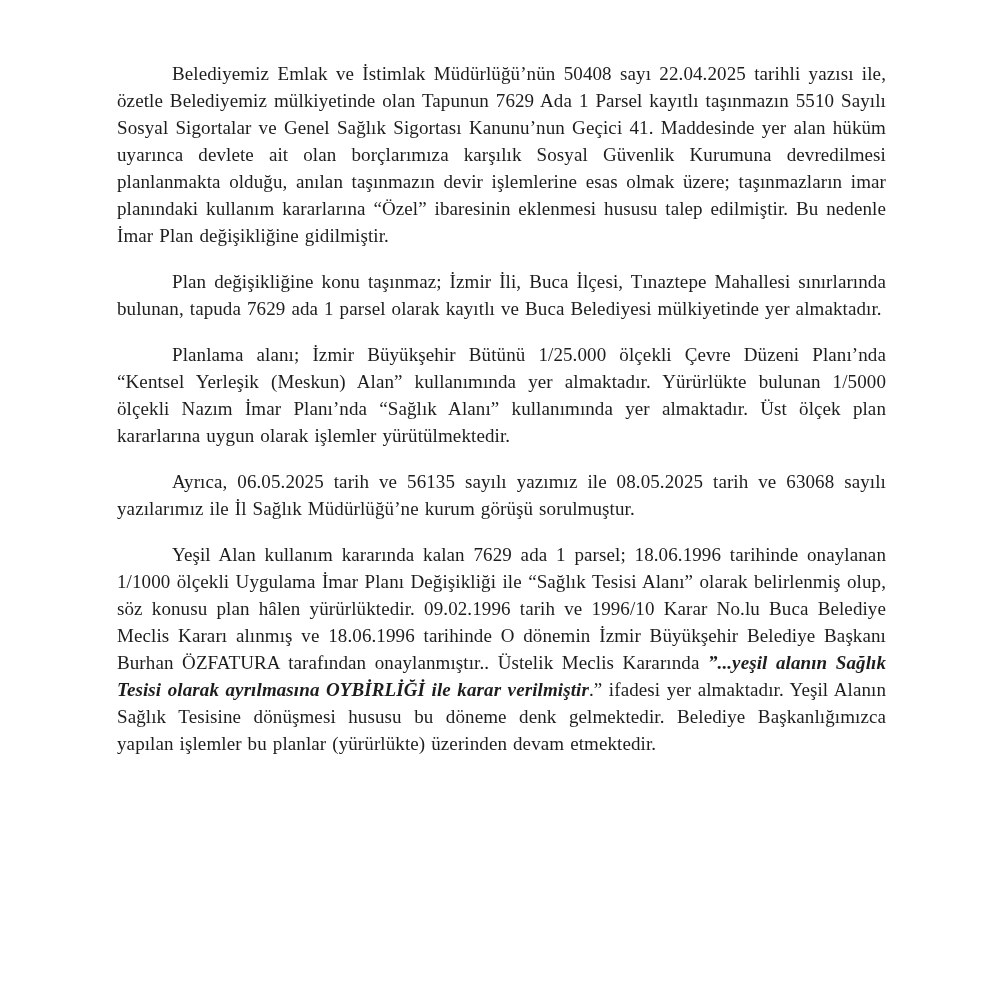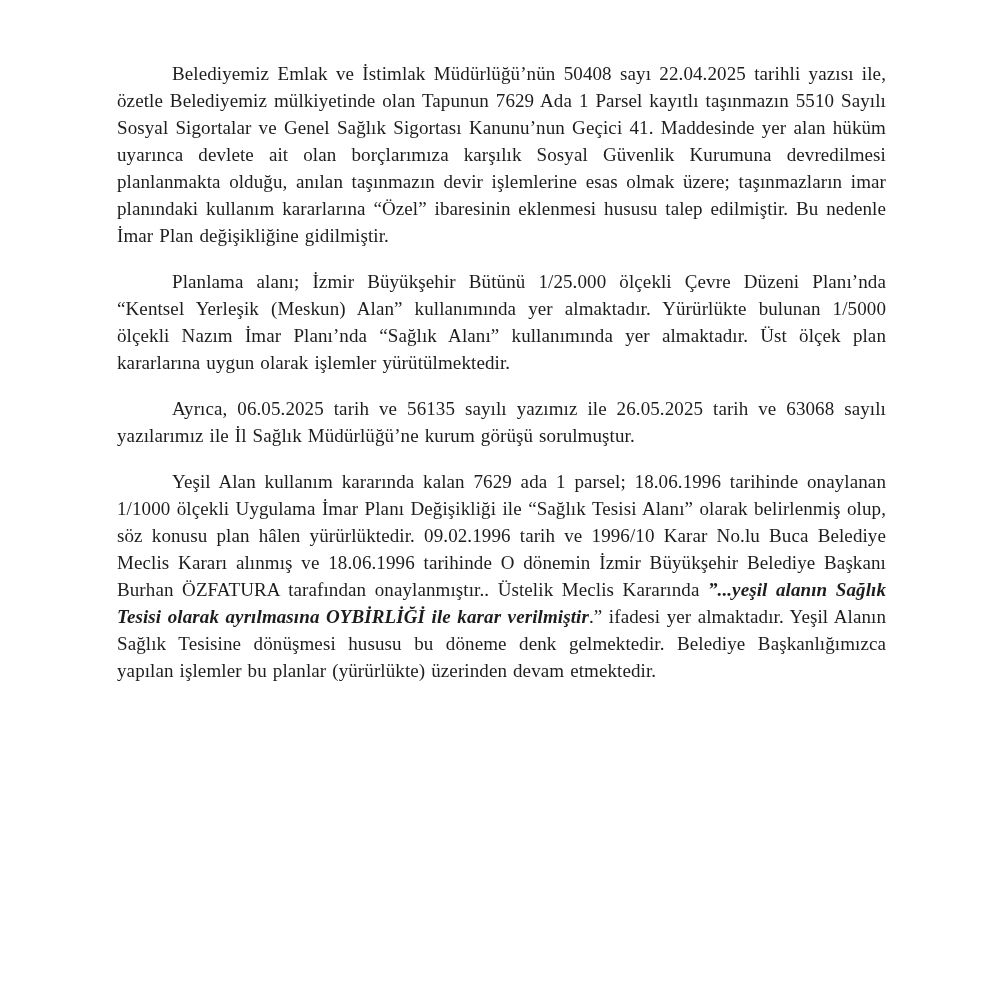--- a/index.html
+++ b/index.html
@@ -38,19 +38,20 @@
     font-style: italic;
   }
 </style>
 </head>
 <body>
 
 <main class="page">
   <p class="para">Belediyemiz Emlak ve İstimlak Müdürlüğü’nün 50408 sayı 22.04.2025 tarihli yazısı ile, özetle Belediyemiz mülkiyetinde olan Tapunun 7629 Ada 1 Parsel kayıtlı taşınmazın 5510 Sayılı Sosyal Sigortalar ve Genel Sağlık Sigortası Kanunu’nun Geçici 41. Maddesinde yer alan hüküm uyarınca devlete ait olan borçlarımıza karşılık Sosyal Güvenlik Kurumuna devredilmesi planlanmakta olduğu, anılan taşınmazın devir işlemlerine esas olmak üzere; taşınmazların imar planındaki kullanım kararlarına “Özel” ibaresinin eklenmesi hususu talep edilmiştir. Bu nedenle İmar Plan değişikliğine gidilmiştir.</p>
 
 
+  <p class="para spaced">Plan değişikliğine konu taşınmaz; İzmir İli, Buca İlçesi, Tınaztepe Mahallesi sınırlarında bulunan, tapuda 7629 ada 1 parsel olarak kayıtlı ve Buca Belediyesi mülkiyetinde yer almaktadır.</p>
 
   <p class="para spaced">Planlama alanı; İzmir Büyükşehir Bütünü 1/25.000 ölçekli Çevre Düzeni Planı’nda “Kentsel Yerleşik (Meskun) Alan” kullanımında yer almaktadır. Yürürlükte bulunan 1/5000 ölçekli Nazım İmar Planı’nda “Sağlık Alanı” kullanımında yer almaktadır. Üst ölçek plan kararlarına uygun olarak işlemler yürütülmektedir.</p>
 
-  <p class="para spaced">Ayrıca, 06.05.2025 tarih ve 56135 sayılı yazımız ile 26.05.2025 tarih ve 63068 sayılı yazılarımız ile İl Sağlık Müdürlüğü’ne kurum görüşü sorulmuştur.</p>
+  <p class="para spaced">Ayrıca, 06.05.2025 tarih ve 56135 sayılı yazımız ile 08.05.2025 tarih ve 63068 sayılı yazılarımız ile İl Sağlık Müdürlüğü’ne kurum görüşü sorulmuştur.</p>
 
   <p class="para spaced"><span>Yeşil Alan kullanım kararında kalan 7629 ada 1 parsel; 18.06.1996 tarihinde onaylanan 1/1000 ölçekli Uygulama İmar Planı Değişikliği ile “Sağlık Tesisi Alanı” olarak belirlenmiş olup, söz konusu plan hâlen yürürlüktedir. 09.02.1996 tarih ve 1996/10 Karar No.lu Buca Belediye Meclis Kararı alınmış ve 18.06.1996 tarihinde O dönemin İzmir Büyükşehir Belediye Başkanı Burhan ÖZFATURA tarafından onaylanmıştır.. Üstelik Meclis Kararında </span><span class="bold-italic">”...yeşil alanın Sağlık Tesisi olarak ayrılmasına OYBİRLİĞİ ile karar verilmiştir</span><span>.” ifadesi yer almaktadır. Yeşil Alanın Sağlık Tesisine dönüşmesi hususu bu döneme denk gelmektedir. Belediye Başkanlığımızca yapılan işlemler bu planlar (yürürlükte) üzerinden devam etmektedir.</span></p>
 </main>
 
 </body></html>

